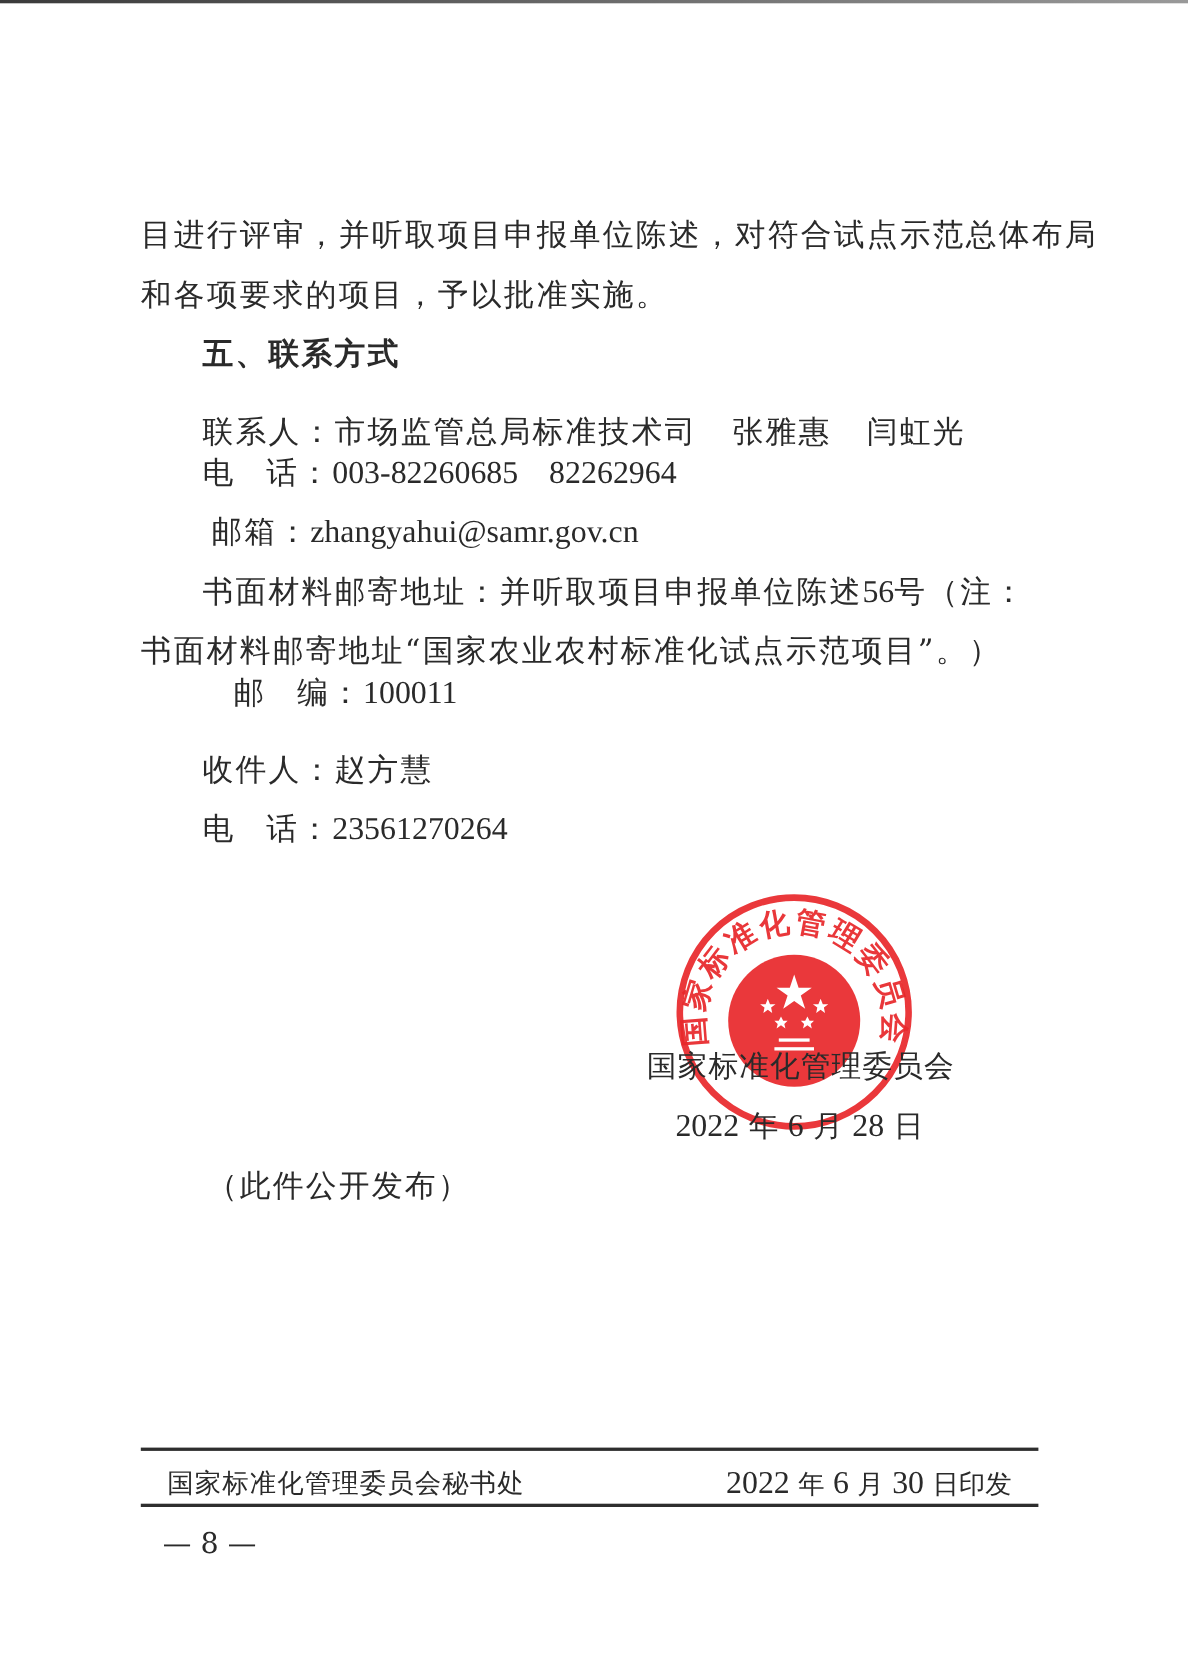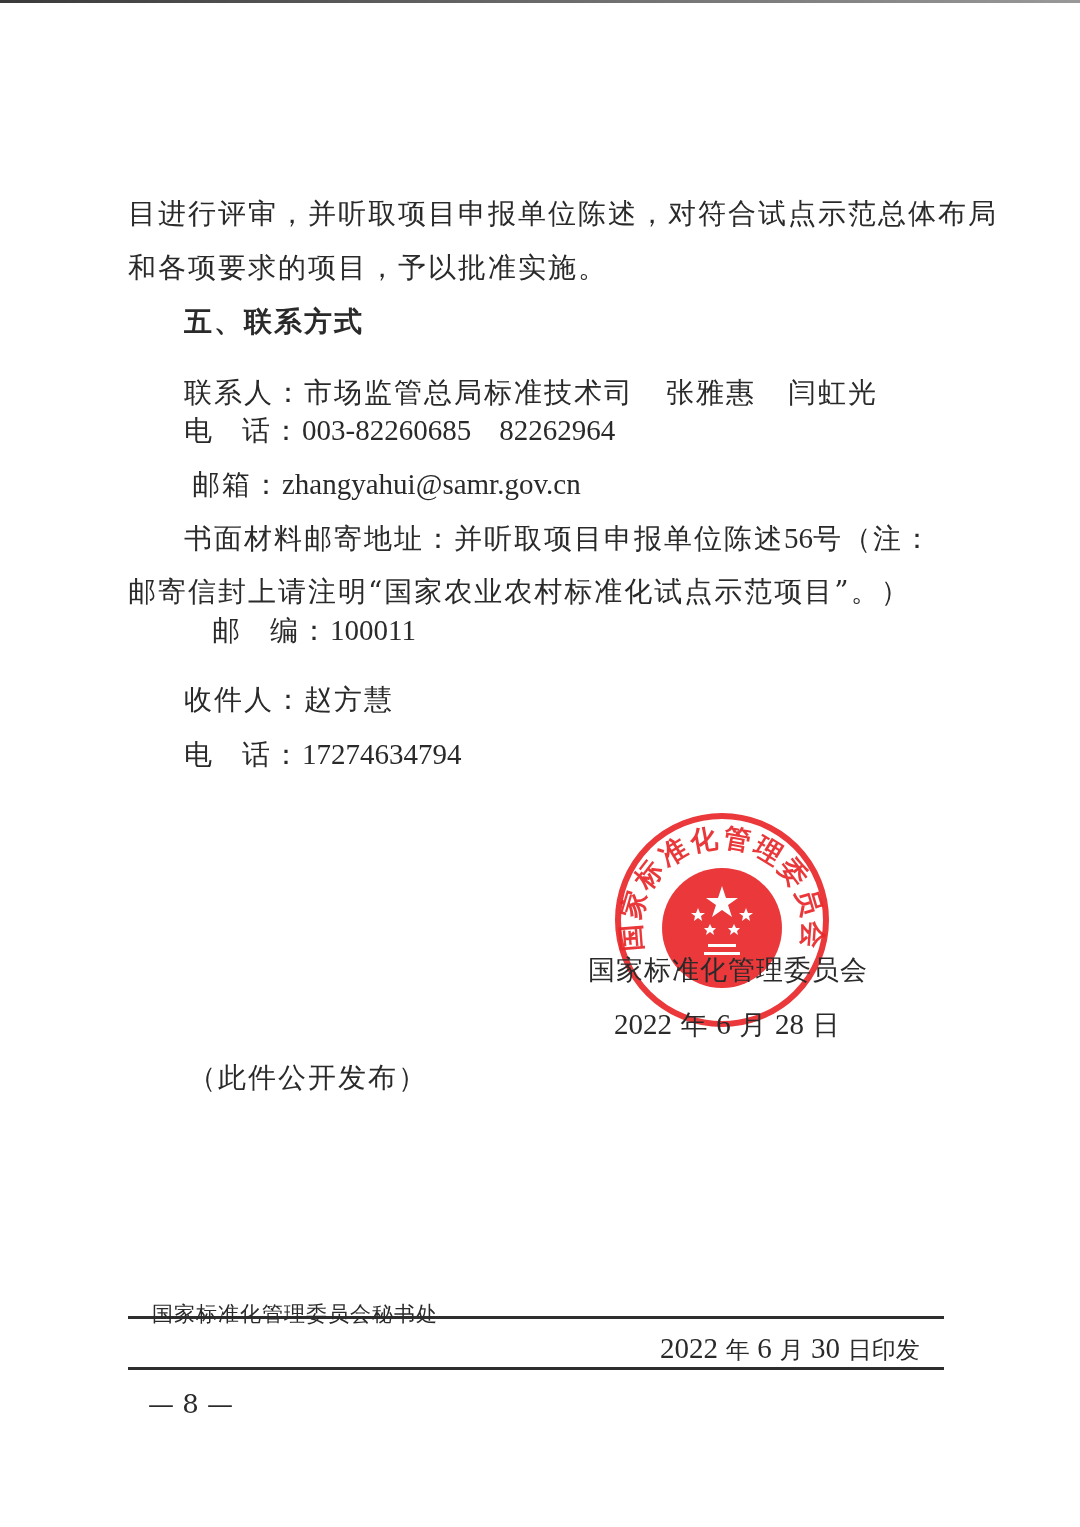--- a/index.html
+++ b/index.html
@@ -15,21 +15,21 @@
   .heading { font-weight: bold; letter-spacing: 2px; }
   .num { font-family: "Liberation Serif", serif; letter-spacing: 0; font-size: 29px; }
   .gap { display: inline-block; width: 28px; }
   .gap2 { display: inline-block; width: 32px; }
 
   .stamp { position: absolute; left: 612px; top: 810px; width: 220px; height: 220px; }
   .signature { position: absolute; left: 588px; top: 950px; font-size: 27px; line-height: 40px; letter-spacing: 1px; }
   .sig-date { position: absolute; left: 614px; top: 1004px; font-size: 27px; line-height: 40px; }
 
   .rule { position: absolute; left: 128px; width: 816px; height: 3px; background: #2e2e2e; }
-  .footer-left { position: absolute; left: 152px; top: 1296px; font-size: 21px; line-height: 36px; letter-spacing: 1px; }
+  .footer-left { position: absolute; left: 152px; top: 1330px; font-size: 24px; line-height: 36px; letter-spacing: 1px; }
   .footer-right { position: absolute; left: 660px; top: 1330px; font-size: 24px; line-height: 36px; }
   .page-num { position: absolute; left: 148px; top: 1386px; font-size: 26px; line-height: 36px; }
 </style>
 </head>
 <body>
 
 <div class="top-edge"></div>
 
 <div class="line" style="left:128px; top:194px;text-align:center;">目进行评审，并听取项目申报单位陈述，对符合试点示范总体布局</div>
 <div class="line" style="left:128px; top:248px;">和各项要求的项目，予以批准实施。</div>
@@ -44,32 +44,32 @@
   <span>电</span><span class="gap"></span><span>话：</span><span class="num">003-82260685</span><span class="gap"></span><span class="num">82262964</span>
 </div>
 
 <div class="line" style="left:192px; top:464px;">
   <span>邮箱：</span><span class="num">zhangyahui@samr.gov.cn</span>
 </div>
 
 <div class="line" style="left:184px; top:518px;">
   <span>书面材料邮寄地址：</span><span>并听取项目申报单位陈述</span><span class="num">56</span><span>号（注：</span>
 </div>
-<div class="line" style="left:128px; top:572px;">邮寄信封上请注明“国家农业农村标准化试点示范项目”。）</div>
+<div class="line" style="left:128px; top:572px;">书面材料邮寄地址“国家农业农村标准化试点示范项目”。）</div>
 
 <div class="line" style="left:184px; top:610px;margin-left:28px;">
   <span>邮</span><span class="gap"></span><span>编：</span><span class="num">100011</span>
 </div>
 
 <div class="line" style="left:184px; top:680px;">
   <span>收件人：</span><span>赵方慧</span>
 </div>
 
 <div class="line" style="left:184px; top:734px;">
-  <span>电</span><span class="gap"></span><span>话：</span><span class="num">17274634794</span>
+  <span>电</span><span class="gap"></span><span>话：</span><span class="num">23561270264</span>
 </div>
 
 <svg class="stamp" viewBox="0 0 220 220" xmlns="http://www.w3.org/2000/svg">
   <defs>
     <path id="stampArc" d="M 34 150 A 82 82 0 1 1 186 150"></path>
   </defs>
   <circle cx="110" cy="110" r="104" fill="none" stroke="#e8272a" stroke-width="6" opacity="0.92"></circle>
   <circle cx="110" cy="118" r="60" fill="#e8272a" opacity="0.92"></circle>
   <g fill="#ffffff">
     <polygon points="110,76 114,88 126,88 116,95 120,107 110,100 100,107 104,95 94,88 106,88"></polygon>

